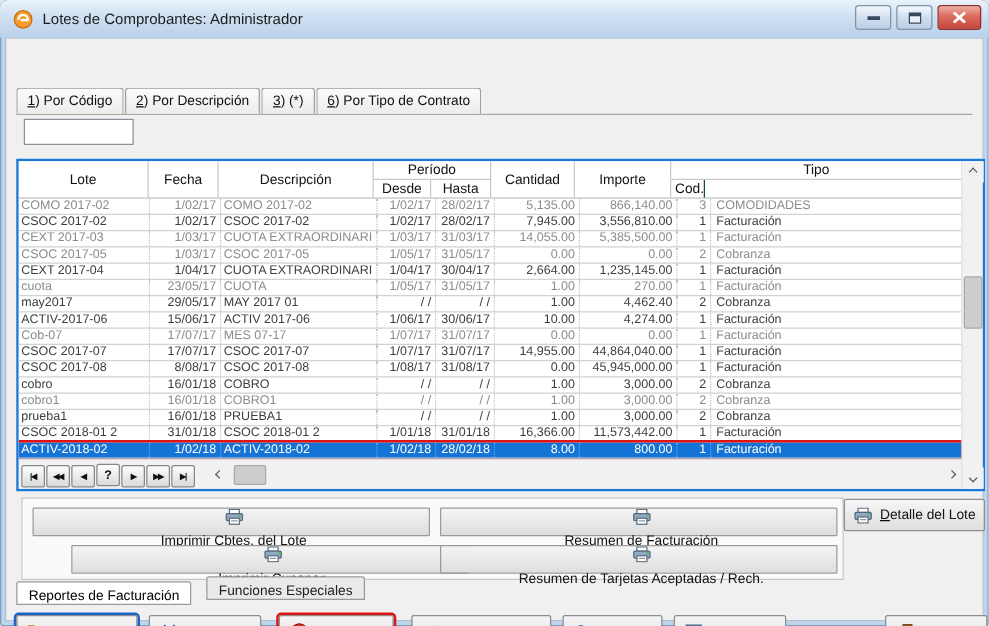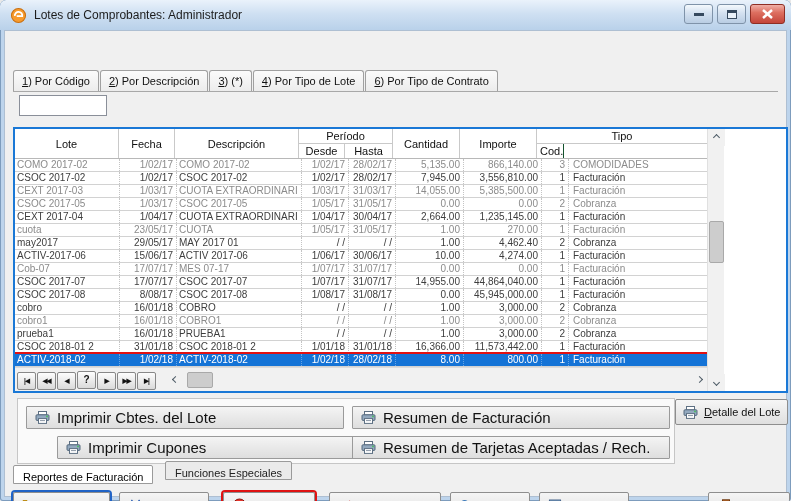--- a/index.html
+++ b/index.html
@@ -22,21 +22,21 @@
   .tabstrip{position:absolute;left:8px;right:8px;top:37px;height:24px;display:flex;align-items:flex-end;border-bottom:1px solid #a8a8a8;}
   .tab{height:21px;padding:0 8px;margin-right:1px;border:1px solid #a0a0a0;border-bottom:none;border-radius:3px 3px 0 0;
     background:linear-gradient(#fbfbfb,#ececec);font-size:11px;line-height:20px;color:#111;cursor:pointer;white-space:nowrap;}
   .tab.active{height:24px;background:#fff;margin-bottom:-1px;line-height:23px;position:relative;z-index:2;}
   .tab u,.btnlbl u{text-decoration:underline;}
   
   .filter{position:absolute;left:14px;top:64px;width:88px;height:21px;border:1px solid #8a8f99;background:#fff;
     font-size:11px;padding:0 3px;font-family:"Liberation Sans",sans-serif;}
   
   .grid{position:absolute;left:8px;top:96px;width:775px;height:266px;border:2px solid #1a78d6;background:#fff;display:flex;}
-  .grid-main{width:692px;display:flex;flex-direction:column;}
+  .grid-main{width:754px;display:flex;flex-direction:column;}
   .ghead{height:30px;display:flex;border-bottom:1px solid #b8b8b8;background:#fff;font-size:11px;color:#111;}
   .hcell{display:flex;align-items:center;justify-content:center;border-right:1px solid #c9c9c9;height:100%;}
   .hgroup{display:flex;flex-direction:column;border-right:1px solid #c9c9c9;}
   .gtop{height:15px;line-height:15px;text-align:center;border-bottom:1px solid #c9c9c9;}
   .gbot{display:flex;height:14px;line-height:14px;}
   .gbot span{display:inline-block;text-align:center;}
   .c-lote{width:104px;} .c-fecha{width:56px;} .c-descripcion{width:124px;}
   .c-periodo{width:94px;} .c-desde{width:46px;border-right:1px solid #c9c9c9;} .c-hasta{width:47px;}
   .c-cantidad{width:67px;} .c-importe{width:77px;}
   .c-tipo-group{flex:1;border-right:none;}
@@ -64,22 +64,22 @@
   .chev{display:inline-block;width:5px;height:5px;border:solid #4d5a66;border-width:0 1.6px 1.6px 0;}
   .chev.left{transform:rotate(135deg);} .chev.right{transform:rotate(-45deg);}
   .chev.up{transform:rotate(-135deg);} .chev.down{transform:rotate(45deg);}
   .vscroll{width:17px;background:#f1f1f1;position:relative;border-left:1px solid #e0e0e0;}
   .vscroll .sbtn{width:17px;height:17px;position:absolute;left:0;}
   .vscroll .sbtn.top{top:0;} .vscroll .sbtn.bottom{bottom:0;}
   .vthumb{position:absolute;left:1px;top:92px;width:15px;height:42px;background:#cdcdcd;border:1px solid #a9a9a9;border-radius:2px;}
   
   .report-panel{position:absolute;left:12px;top:367px;width:658px;height:66px;background:#fafafa;border:1px solid #c6c6c6;}
   .rbtn{position:absolute;height:23px;width:318px;border:1px solid #9a9a9a;border-radius:1px;
-    background:linear-gradient(#f4f4f4,#dedede);font-size:15px;color:#111;text-align:right;padding:0 4px 0 8px;
-    display:flex;align-items:center;gap:7px;cursor:pointer;font-family:"Liberation Sans",sans-serif;}
+    background:linear-gradient(#f4f4f4,#dedede);font-size:11px;color:#111;text-align:right;padding:0 4px 0 8px;
+    display:flex;align-items:center;gap:7px;cursor:pointer;font-family:"Liberation Sans",sans-serif;flex-direction:column;}
   .rb0{left:8px;top:7px;} .rb1{left:334px;top:7px;} .rb2{left:24px;top:37px;margin-left:15px;} .rb3{left:334px;top:37px;}
   .detail-btn{position:absolute;left:670px;top:368px;width:113px;height:26px;border:1px solid #8e8e8e;border-radius:2px;
     background:linear-gradient(#f6f6f6,#dfdfdf);font-size:11px;color:#111;display:flex;align-items:center;gap:6px;
     padding:0 4px 0 7px;cursor:pointer;font-family:"Liberation Sans",sans-serif;}
   
   .btab{position:absolute;height:19px;padding:0 9px;font-size:11px;line-height:22px;border:1px solid #9a9a9a;
     border-radius:2px 2px 0 0;cursor:pointer;white-space:nowrap;}
   .btab.active{left:8px;top:434px;background:#fff;z-index:2;}
   .btab.inactive{left:160px;top:430px;background:#eaeaea;z-index:1;color:#222;}
   
@@ -124,21 +124,20 @@
           </svg>
       </div>
     </div>
   </div>
 
   <div class="client">
     <div class="tabstrip" id="topTabs">
         <div class="tab"><u>1</u>) Por Código</div>
         <div class="tab"><u>2</u>) Por Descripción</div>
         <div class="tab"><u>3</u>) (*)</div>
-        <div class="tab"><u>4</u>) Por Tipo de Lote</div>
         <div class="tab"><u>6</u>) Por Tipo de Contrato</div>
       </div>
     <input class="filter" id="filterInput" value="" style="">
 
     <div class="grid">
       <div class="grid-main">
         <div class="ghead">
           <div class="hcell c-lote">Lote</div>
           <div class="hcell c-fecha">Fecha</div>
           <div class="hcell c-descripcion">Descripción</div>

